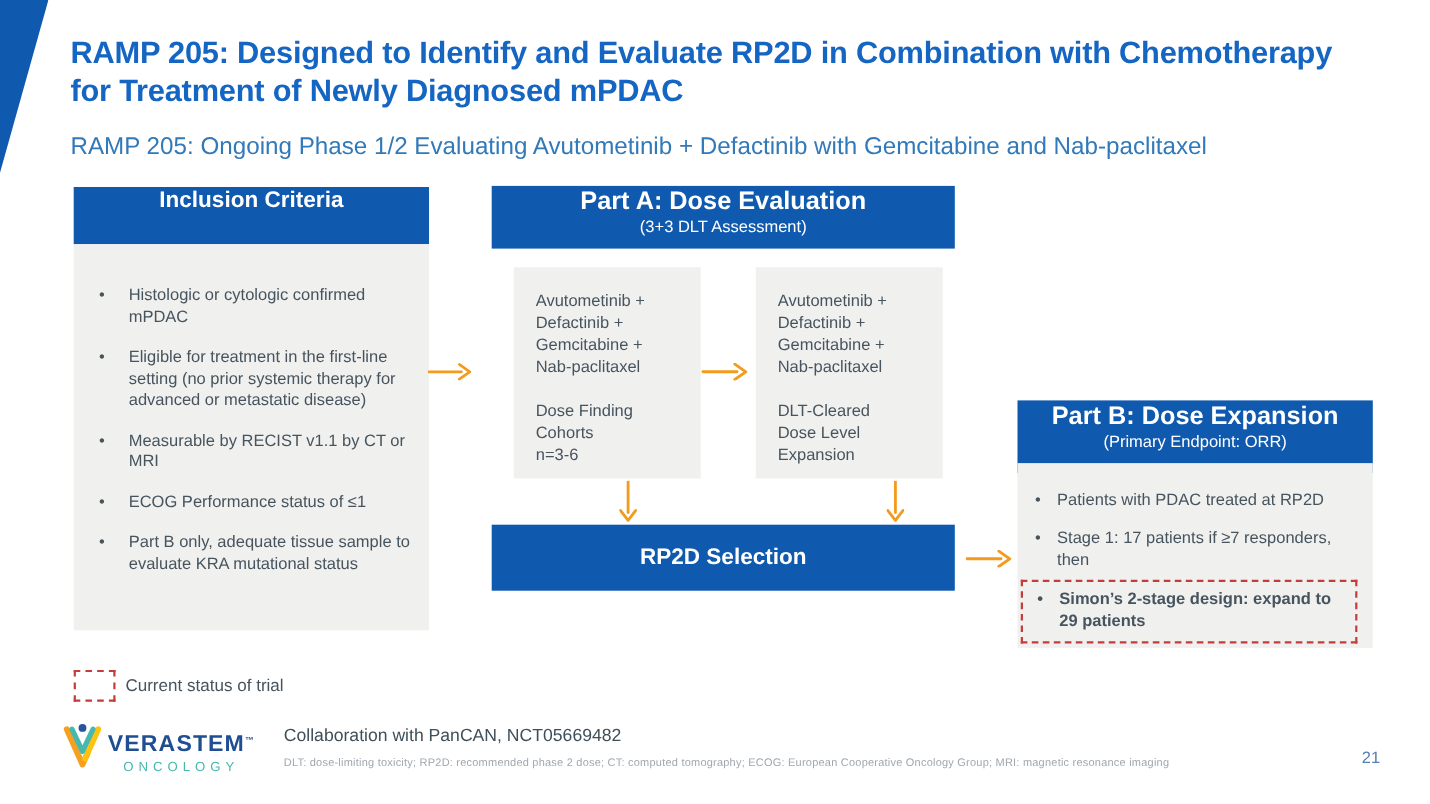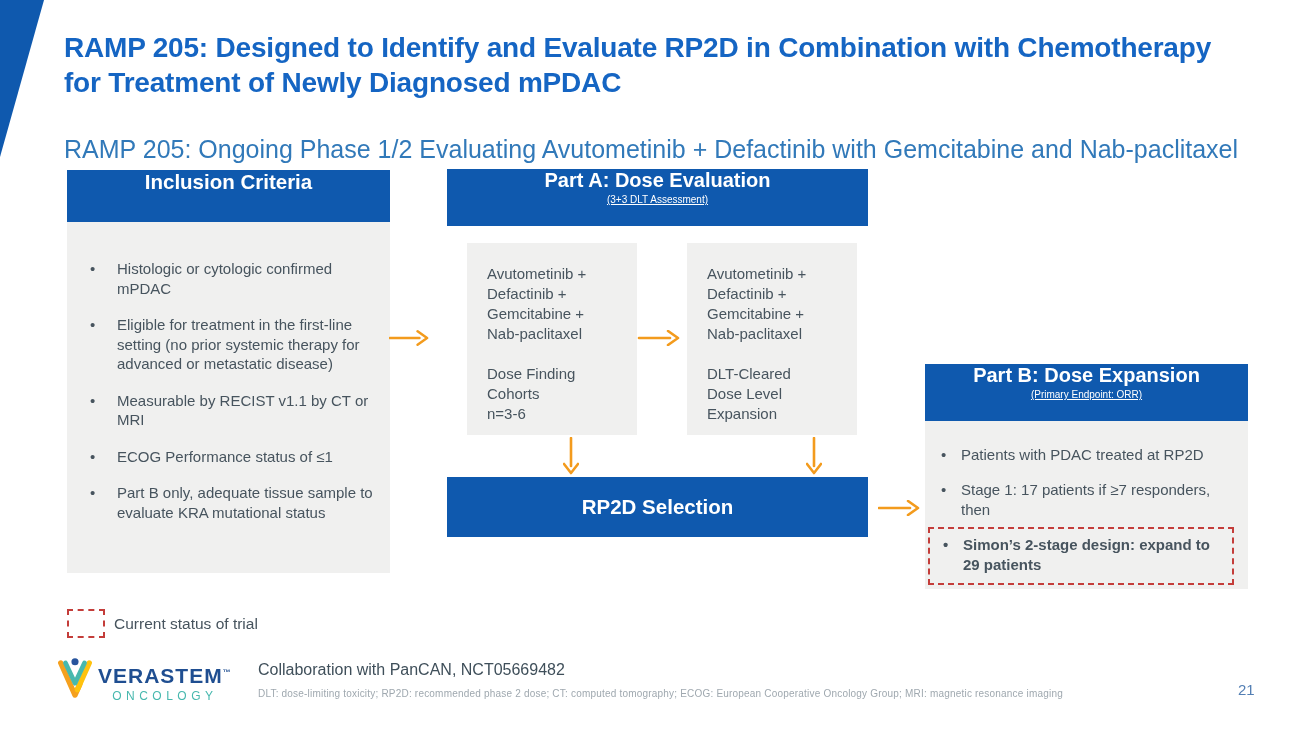--- a/index.html
+++ b/index.html
@@ -16,27 +16,27 @@
   }
   *{margin:0;padding:0;box-sizing:border-box;}
   body{background:#888;font-family:"Liberation Sans", sans-serif;}
   .slide{position:relative;width:1300px;height:731px;background:#ffffff;overflow:hidden;margin:0 auto;}
 
   .corner{position:absolute;left:0;top:0;width:48px;height:157px;background:var(--blue);
     clip-path:polygon(0 0,44px 0,0 157px);}
 
   .title{position:absolute;left:64px;top:30px;width:1160px;font-size:28px;font-weight:bold;
     color:var(--title-blue);line-height:35px;letter-spacing:-0.2px;}
-  .subtitle{position:absolute;left:64px;top:135px;width:1180px;font-size:25px;
+  .subtitle{position:absolute;left:64px;top:120px;width:1180px;font-size:22px;
     color:var(--sub-blue);}
 
   .hdr{position:absolute;background:var(--blue);color:#fff;display:flex;flex-direction:column;
     justify-content:flex-start;align-items:center;text-align:center;}
-  .hdr .h1{font-weight:bold;font-size:20px;}
-  .hdr .h2{font-size:10px;margin-top:2px;text-decoration:underline;}
+  .hdr .h1{font-weight:bold;font-size:23px;}
+  .hdr .h2{font-size:15px;margin-top:2px;}
 
   .incl-hdr{left:67px;top:170px;width:323px;height:52px;}
   .incl-hdr .h1{font-size:20.5px;}
   .incl-body{position:absolute;left:67px;top:222px;width:323px;height:351px;background:var(--box-gray);}
   .incl-body ul{list-style:none;padding:37px 12px 0 0;}
   .incl-body li{position:relative;padding-left:50px;margin-bottom:17px;
     font-size:15px;line-height:19.5px;color:var(--body);}
   .incl-body li::before{content:"•";position:absolute;left:23px;top:0;color:var(--body);}
 
   .parta-hdr{left:447px;top:169px;width:421px;height:57px;}

